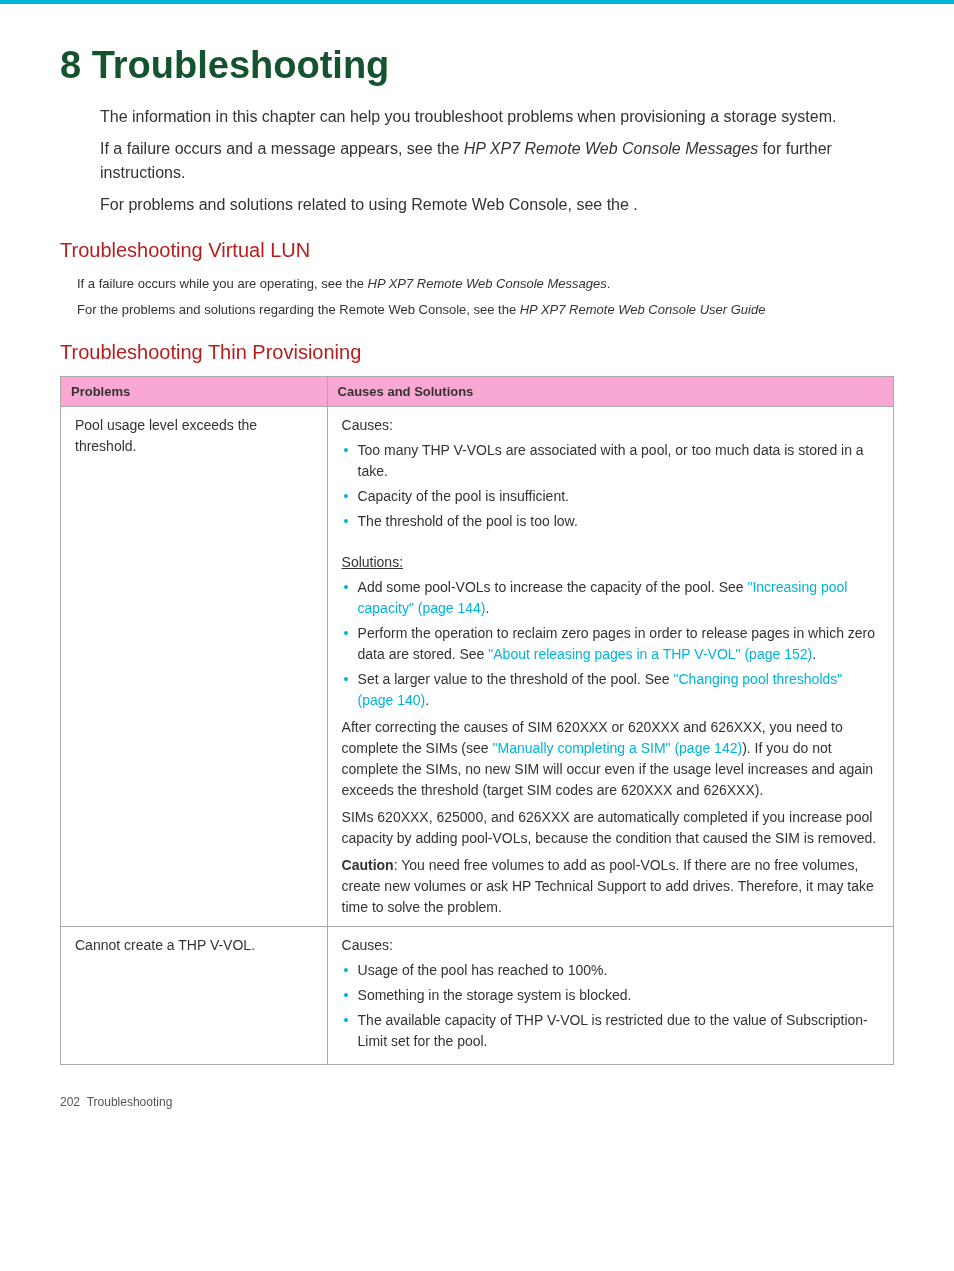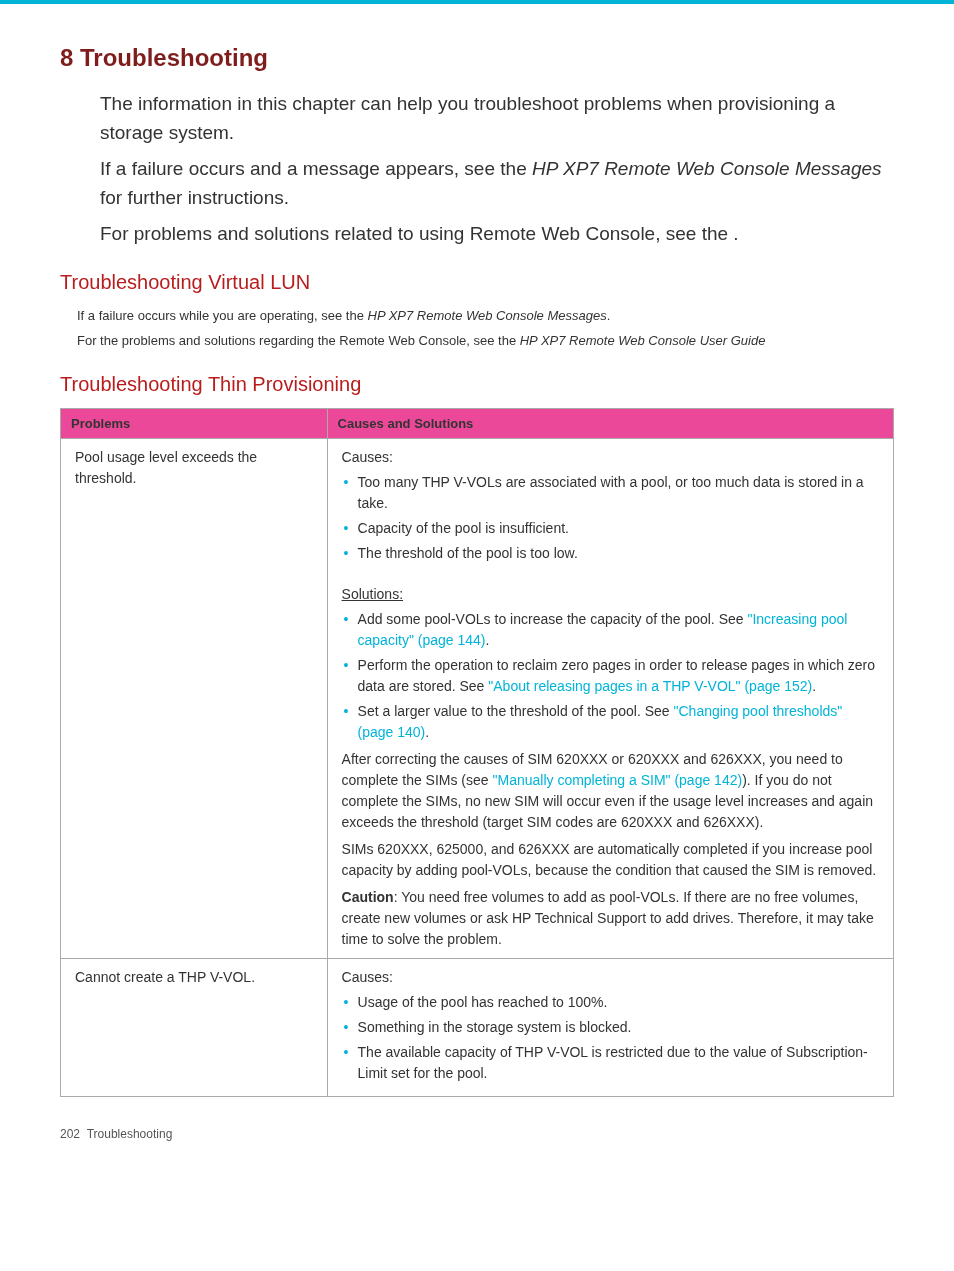--- a/index.html
+++ b/index.html
@@ -14,31 +14,31 @@
     }
     .top-border {
       height: 4px;
       background: #00b4d8;
       width: 100%;
     }
     .page-content {
       padding: 30px 60px 40px 60px;
     }
     .chapter-title {
-      font-size: 24px;
+      font-size: 38px;
       font-weight: bold;
-      color: #7f1d1d;
+      color: #14532d;
       margin-bottom: 18px;
       margin-top: 10px;
     }
     .intro-text {
       margin-left: 40px;
       margin-bottom: 8px;
       line-height: 1.5;
-      font-size: 19px;
+      font-size: 16px;
     }
     .section-title {
       font-size: 20px;
       color: #b91c1c;
       font-weight: normal;
       margin-top: 22px;
       margin-bottom: 12px;
     }
     .section-intro {
       margin-left: 17px;
@@ -56,21 +56,21 @@
       line-height: 1.5;
       font-size: 13px;
     }
     table.trouble-table {
       width: 100%;
       border-collapse: collapse;
       margin-top: 6px;
       font-size: 13px;
     }
     table.trouble-table th {
-      background: #ec4899;
+      background: #f9a8d4;
       font-weight: bold;
       padding: 7px 10px;
       border: 1px solid #aaa;
       text-align: left;
       font-size: 13px;
     }
     table.trouble-table td {
       padding: 8px 14px;
       border: 1px solid #aaa;
       vertical-align: top;

